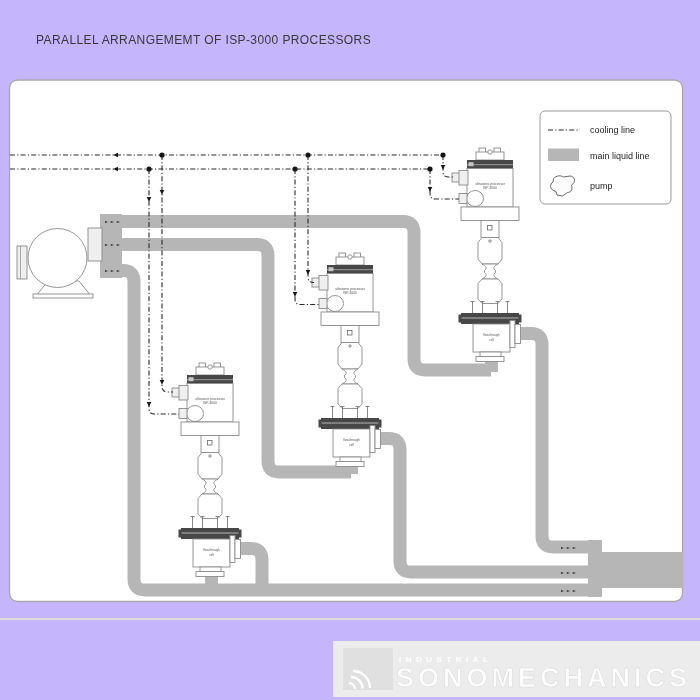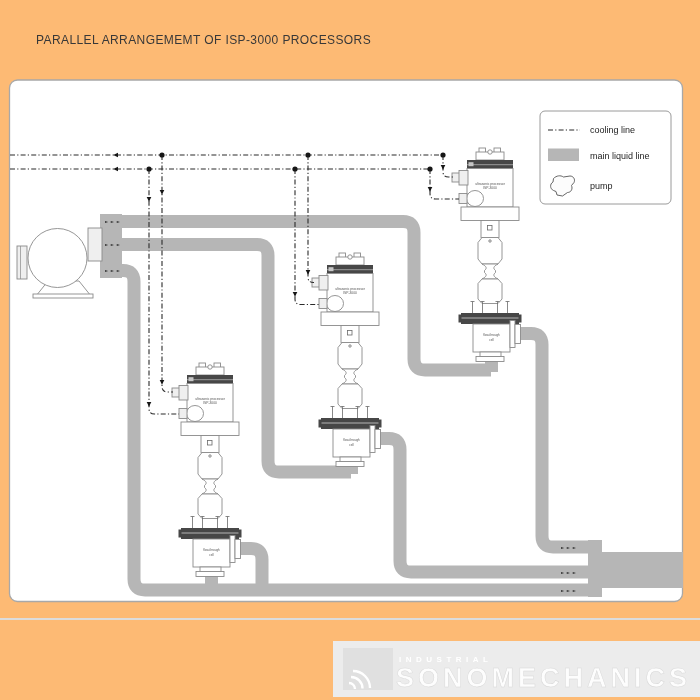--- a/index.html
+++ b/index.html
@@ -1,20 +1,20 @@
 <!DOCTYPE html>
 <html style="--pipe: #b6b6b6; --dark_band: #474747; --cooling: #2b2b2b; --frame: #a8a8a8; --watermark_bg: #ececec;"><head>
 <meta charset="utf-8">
 <style>
   :root{
     --pipe:#b6b6b6; --dark_band:#474747; --cooling:#2b2b2b;
     --frame:#a8a8a8; --watermark_bg:#ececec;
   }
   html,body{margin:0;padding:0;background:#fff;}
-  .stage{position:relative;width:700px;height:700px;background:#fdba74;overflow:hidden;}
+  .stage{position:relative;width:700px;height:700px;background:#c4b5fd;overflow:hidden;}
   svg{display:block;}
   .t-title{font:12px "Liberation Sans","DejaVu Sans",sans-serif;fill:#383838;letter-spacing:.4px;}
   .t-legend{font:9px "Liberation Sans","DejaVu Sans",sans-serif;fill:#1d1d1d;}
   .t-tiny{font:3.3px "Liberation Sans","DejaVu Sans",sans-serif;fill:#555;text-anchor:middle;}
   .t-tiny2{font:3px "Liberation Sans","DejaVu Sans",sans-serif;fill:#555;text-anchor:middle;}
   .t-flow{font:4.2px "DejaVu Sans",sans-serif;fill:#333;letter-spacing:2.6px;}
   .t-ind{font:bold 8px "Liberation Sans","DejaVu Sans",sans-serif;fill:#fff;letter-spacing:4.5px;}
   .t-brand{font:bold 27px "Liberation Sans","DejaVu Sans",sans-serif;fill:#fdfdfd;letter-spacing:4px;stroke:#d8d8d8;stroke-width:.5;}
   .pipe{fill:none;stroke:var(--pipe);stroke-width:13;}
   .pipe-fill{fill:var(--pipe);}

